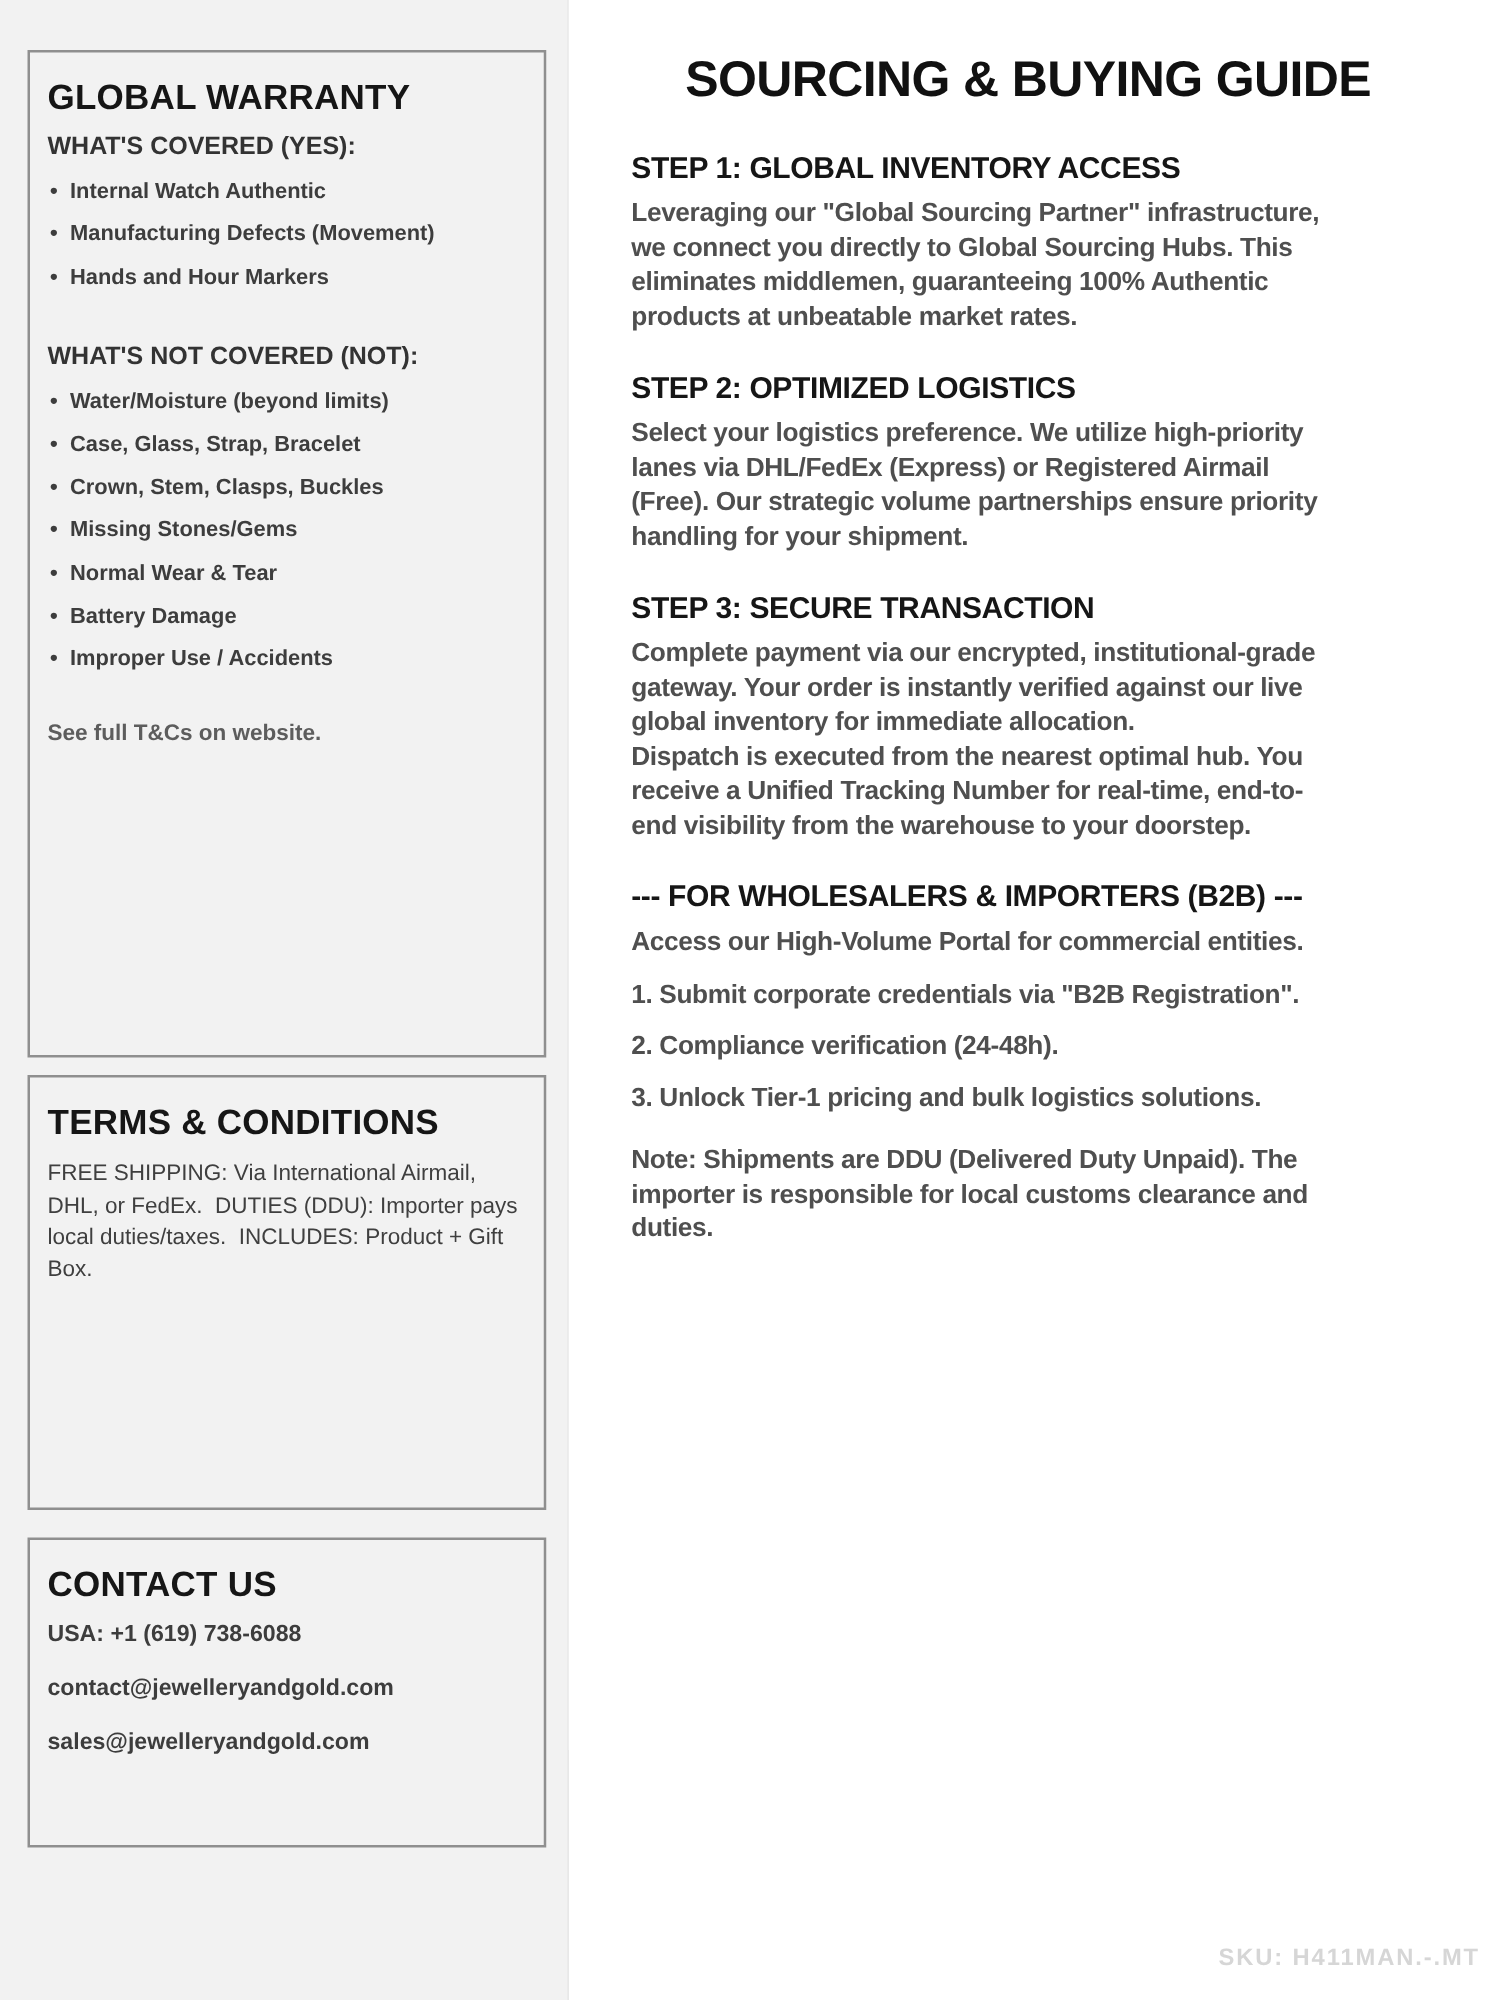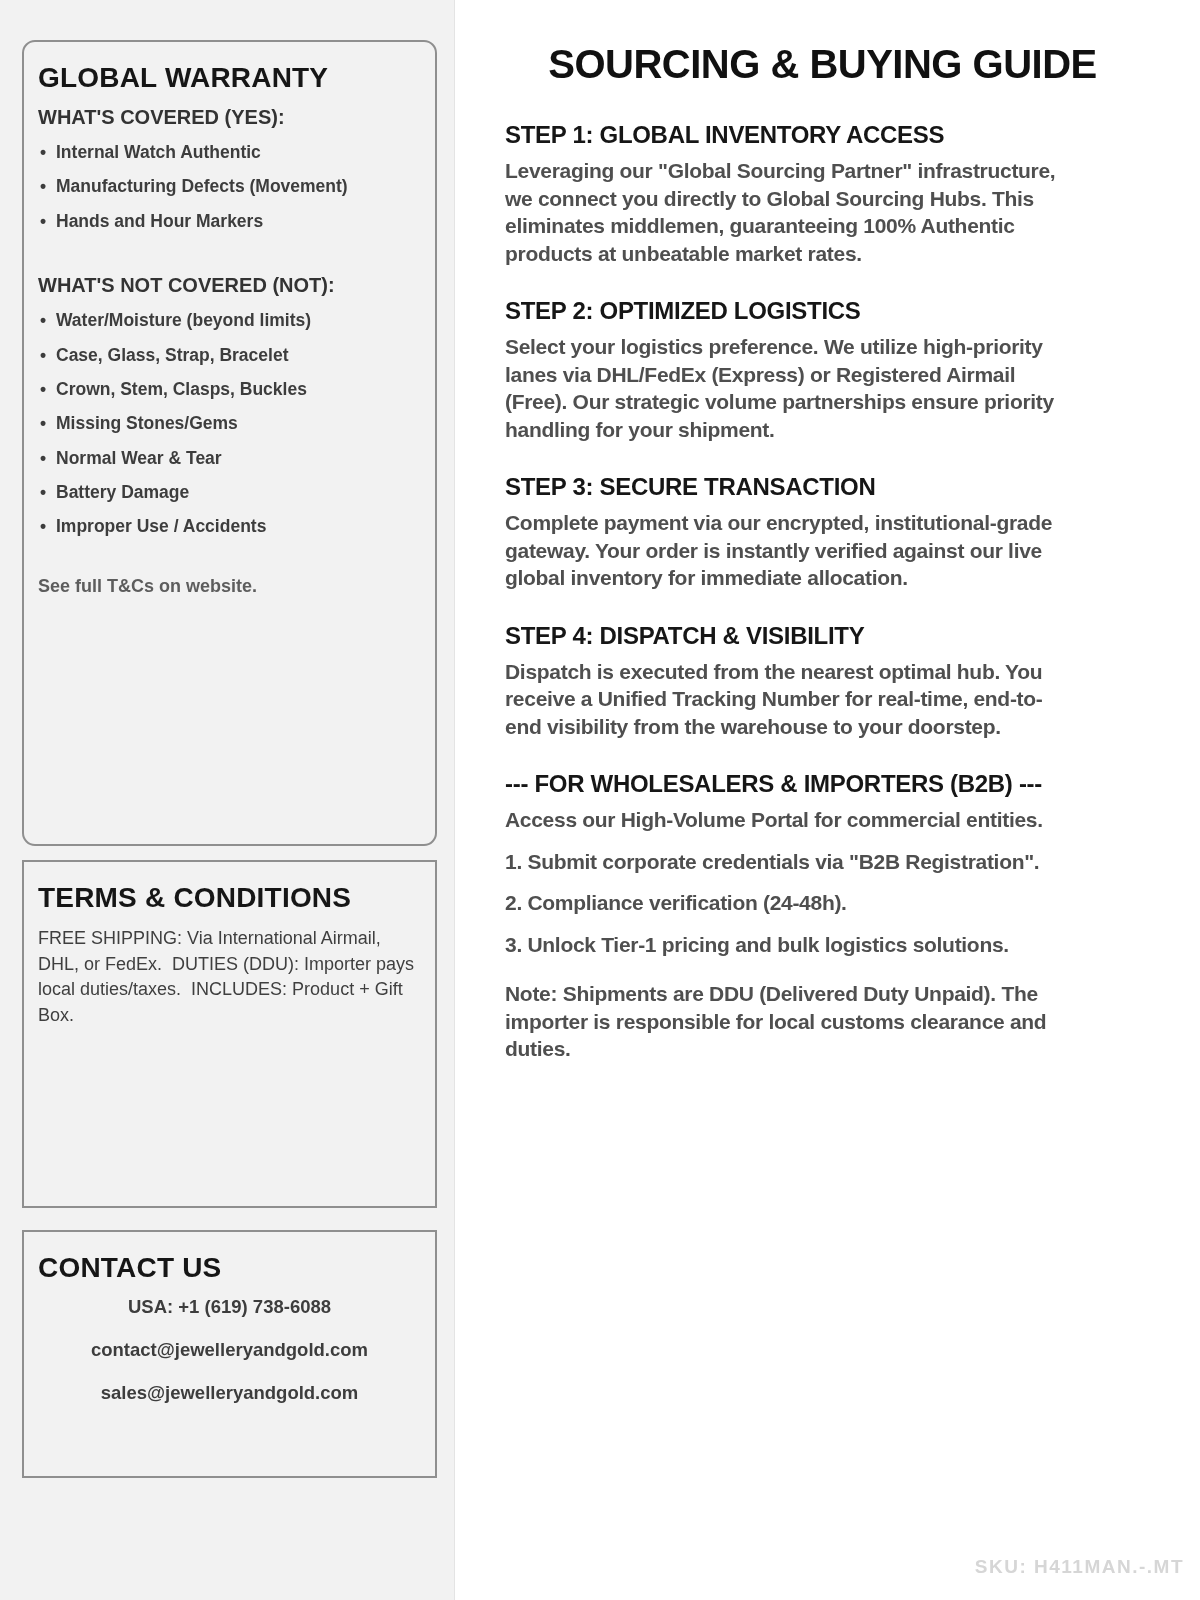--- a/index.html
+++ b/index.html
@@ -17,21 +17,21 @@
     background: #f2f2f2;
     border-right: 1px solid #e4e4e4;
   }
   .side-box {
     position: absolute;
     left: 22px;
     width: 415px;
     border: 2px solid #8f8f8f;
     padding: 20px 14px 14px 14px;
   }
-  .box-warranty { top: 40px;  height: 806px; border-radius: 13px; }
+  .box-warranty { top: 40px;  height: 806px; }
   .box-terms    { top: 860px; height: 348px; }
   .box-contact  { top: 1230px; height: 248px; }
 
   .side-title {
     font-size: 28px;
     font-weight: 800;
     color: #161616;
     letter-spacing: 0.2px;
     margin-bottom: 12px;
   }
@@ -69,21 +69,20 @@
     font-weight: 400;
     color: #3f3f3f;
     line-height: 1.42;
     white-space: pre-wrap;
   }
   .contact-line {
     font-size: 18.5px;
     font-weight: 700;
     color: #3d3d3d;
     margin-bottom: 21px;
-    text-align: center;
   }
 
   .main {
     position: absolute;
     left: 455px; top: 0;
     width: 745px; height: 1400px;
     background: #ffffff;
     padding: 42px 60px 0 50px;
   }
   .main-title {
@@ -174,21 +173,20 @@
     <div class="step-heading">STEP 2: OPTIMIZED LOGISTICS</div>
     <div class="step-body">Select your logistics preference. We utilize high-priority lanes via DHL/FedEx (Express) or Registered Airmail (Free). Our strategic volume partnerships ensure priority handling for your shipment.</div>
   </div>
 
   <div>
     <div class="step-heading">STEP 3: SECURE TRANSACTION</div>
     <div class="step-body">Complete payment via our encrypted, institutional-grade gateway. Your order is instantly verified against our live global inventory for immediate allocation.</div>
   </div>
 
   <div>
-    <div class="step-heading">STEP 4: DISPATCH &amp; VISIBILITY</div>
     <div class="step-body">Dispatch is executed from the nearest optimal hub. You receive a Unified Tracking Number for real-time, end-to-end visibility from the warehouse to your doorstep.</div>
   </div>
 
   <div>
     <div class="step-heading">--- FOR WHOLESALERS &amp; IMPORTERS (B2B) ---</div>
     <div class="b2b-para">Access our High-Volume Portal for commercial entities.</div>
     <div class="b2b-para">1. Submit corporate credentials via "B2B Registration".</div>
     <div class="b2b-para">2. Compliance verification (24-48h).</div>
     <div class="b2b-para">3. Unlock Tier-1 pricing and bulk logistics solutions.</div>
     <div class="b2b-para b2b-note">Note: Shipments are DDU (Delivered Duty Unpaid). The importer is responsible for local customs clearance and duties.</div>

